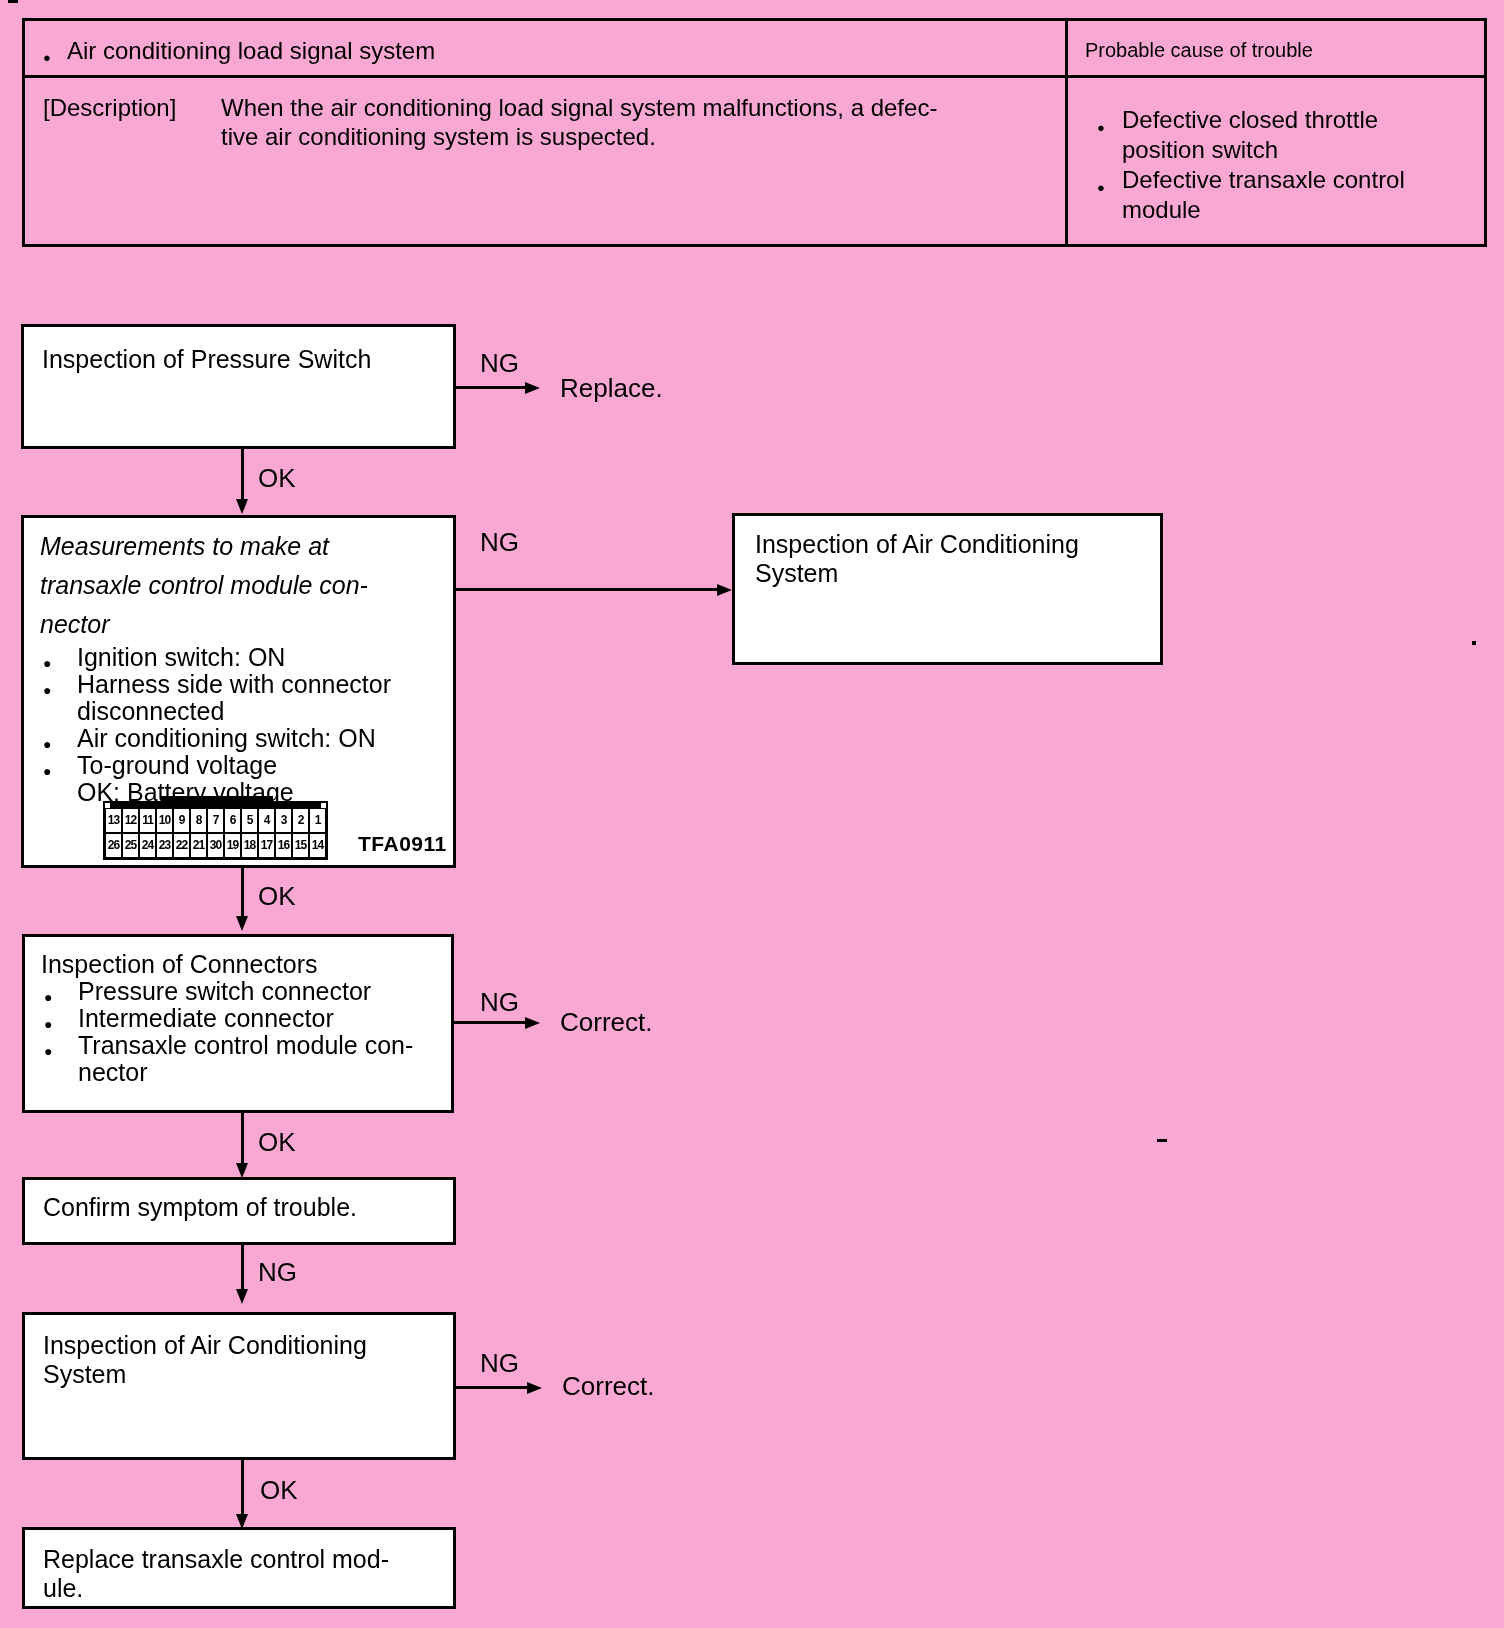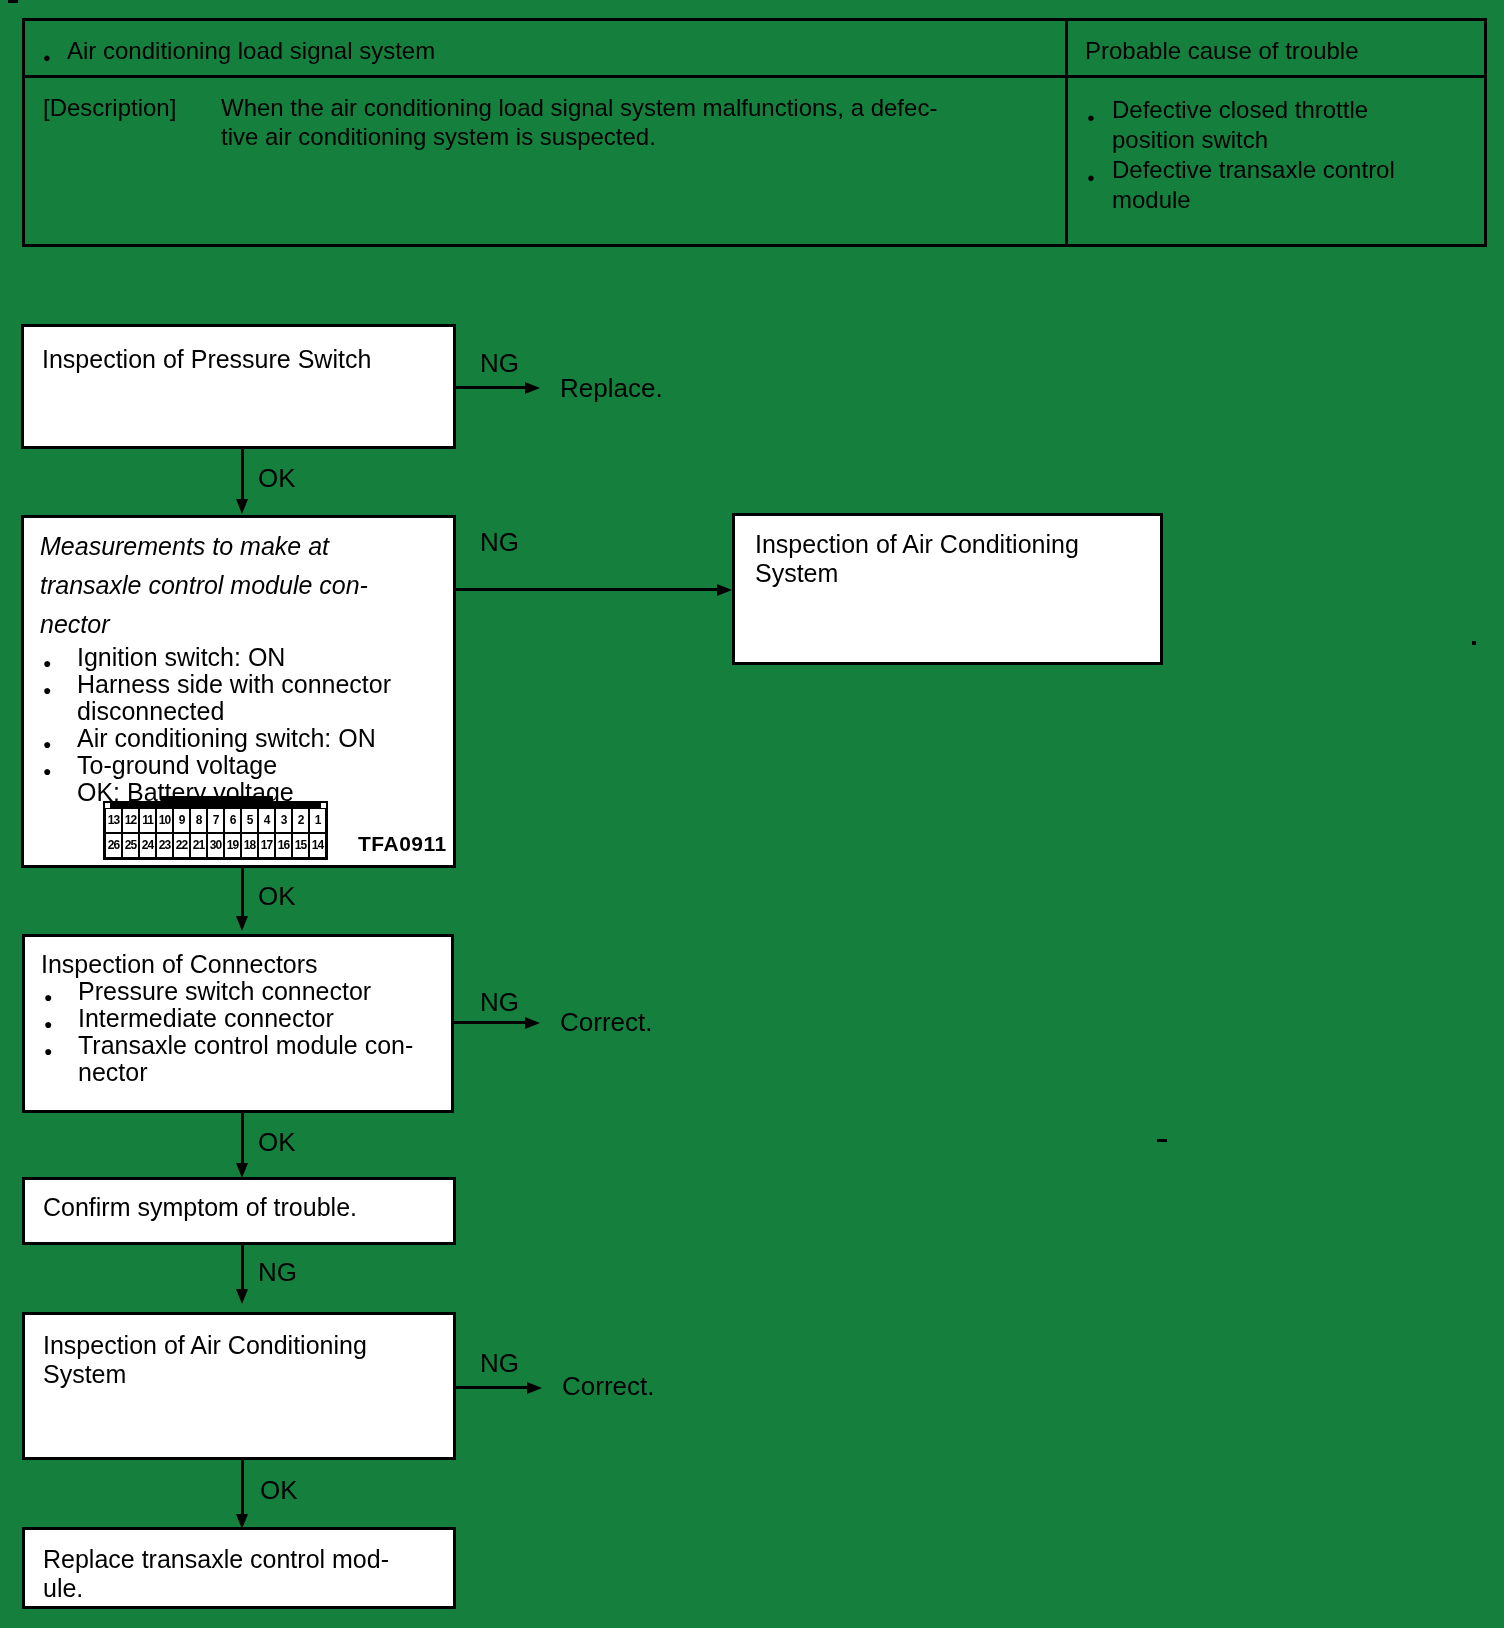--- a/index.html
+++ b/index.html
@@ -1,31 +1,31 @@
 <!DOCTYPE html>
 <html><head>
 <meta charset="utf-8">
 <style>
   html,body{margin:0;padding:0;background:#fff;}
   #page{
-    position:relative;width:1504px;height:1628px;background:#15803d;
+    position:relative;width:1504px;height:1628px;background:#f9a8d4;
     font-family:"Liberation Sans","DejaVu Sans",sans-serif;color:#000;
     overflow:hidden;
   }
   .prewrap{white-space:pre-line;}
   
   .ttable{position:absolute;left:22px;top:18px;width:1459px;height:223px;border:3px solid #000;}
   .ttable .vdiv{position:absolute;left:1040px;top:0;bottom:0;width:3px;background:#000;}
   .ttable .hdiv{position:absolute;left:0;right:0;top:54px;height:3px;background:#000;}
   .th-left{position:absolute;left:18px;top:15px;font-size:24px;line-height:29px;padding-left:24px;}
   .th-left::before{content:"●";position:absolute;left:0;top:7px;font-size:13px;}
-  .th-right{position:absolute;left:1060px;top:15px;font-size:24px;line-height:29px;}
+  .th-right{position:absolute;left:1060px;top:15px;font-size:20px;line-height:29px;}
   .desc-label{position:absolute;left:18px;top:72px;font-size:24px;line-height:29px;}
   .desc-text{position:absolute;left:196px;top:72px;width:830px;font-size:24px;line-height:29px;}
-  .causes{position:absolute;left:1060px;top:72px;width:390px;margin:2px;padding:0;list-style:none;font-size:24px;line-height:30px;}
+  .causes{position:absolute;left:1060px;top:72px;width:390px;margin:12px;padding:0;list-style:none;font-size:24px;line-height:30px;}
   .causes li{position:relative;padding-left:25px;margin:0;}
   .causes li::before{content:"●";position:absolute;left:0;top:8px;font-size:13px;}
   
   .fbox{position:absolute;border:3px solid #000;background:#fff;box-sizing:border-box;font-size:25px;line-height:29px;}
   .fbox .btxt{display:block;}
   .blist{margin:0;padding:0;list-style:none;font-size:25px;line-height:27px;}
   .blist li{position:relative;padding-left:37px;}
   .blist li::before{content:"●";position:absolute;left:3px;top:6px;font-size:14px;}
   
   .hline{position:absolute;height:3px;background:#000;}

